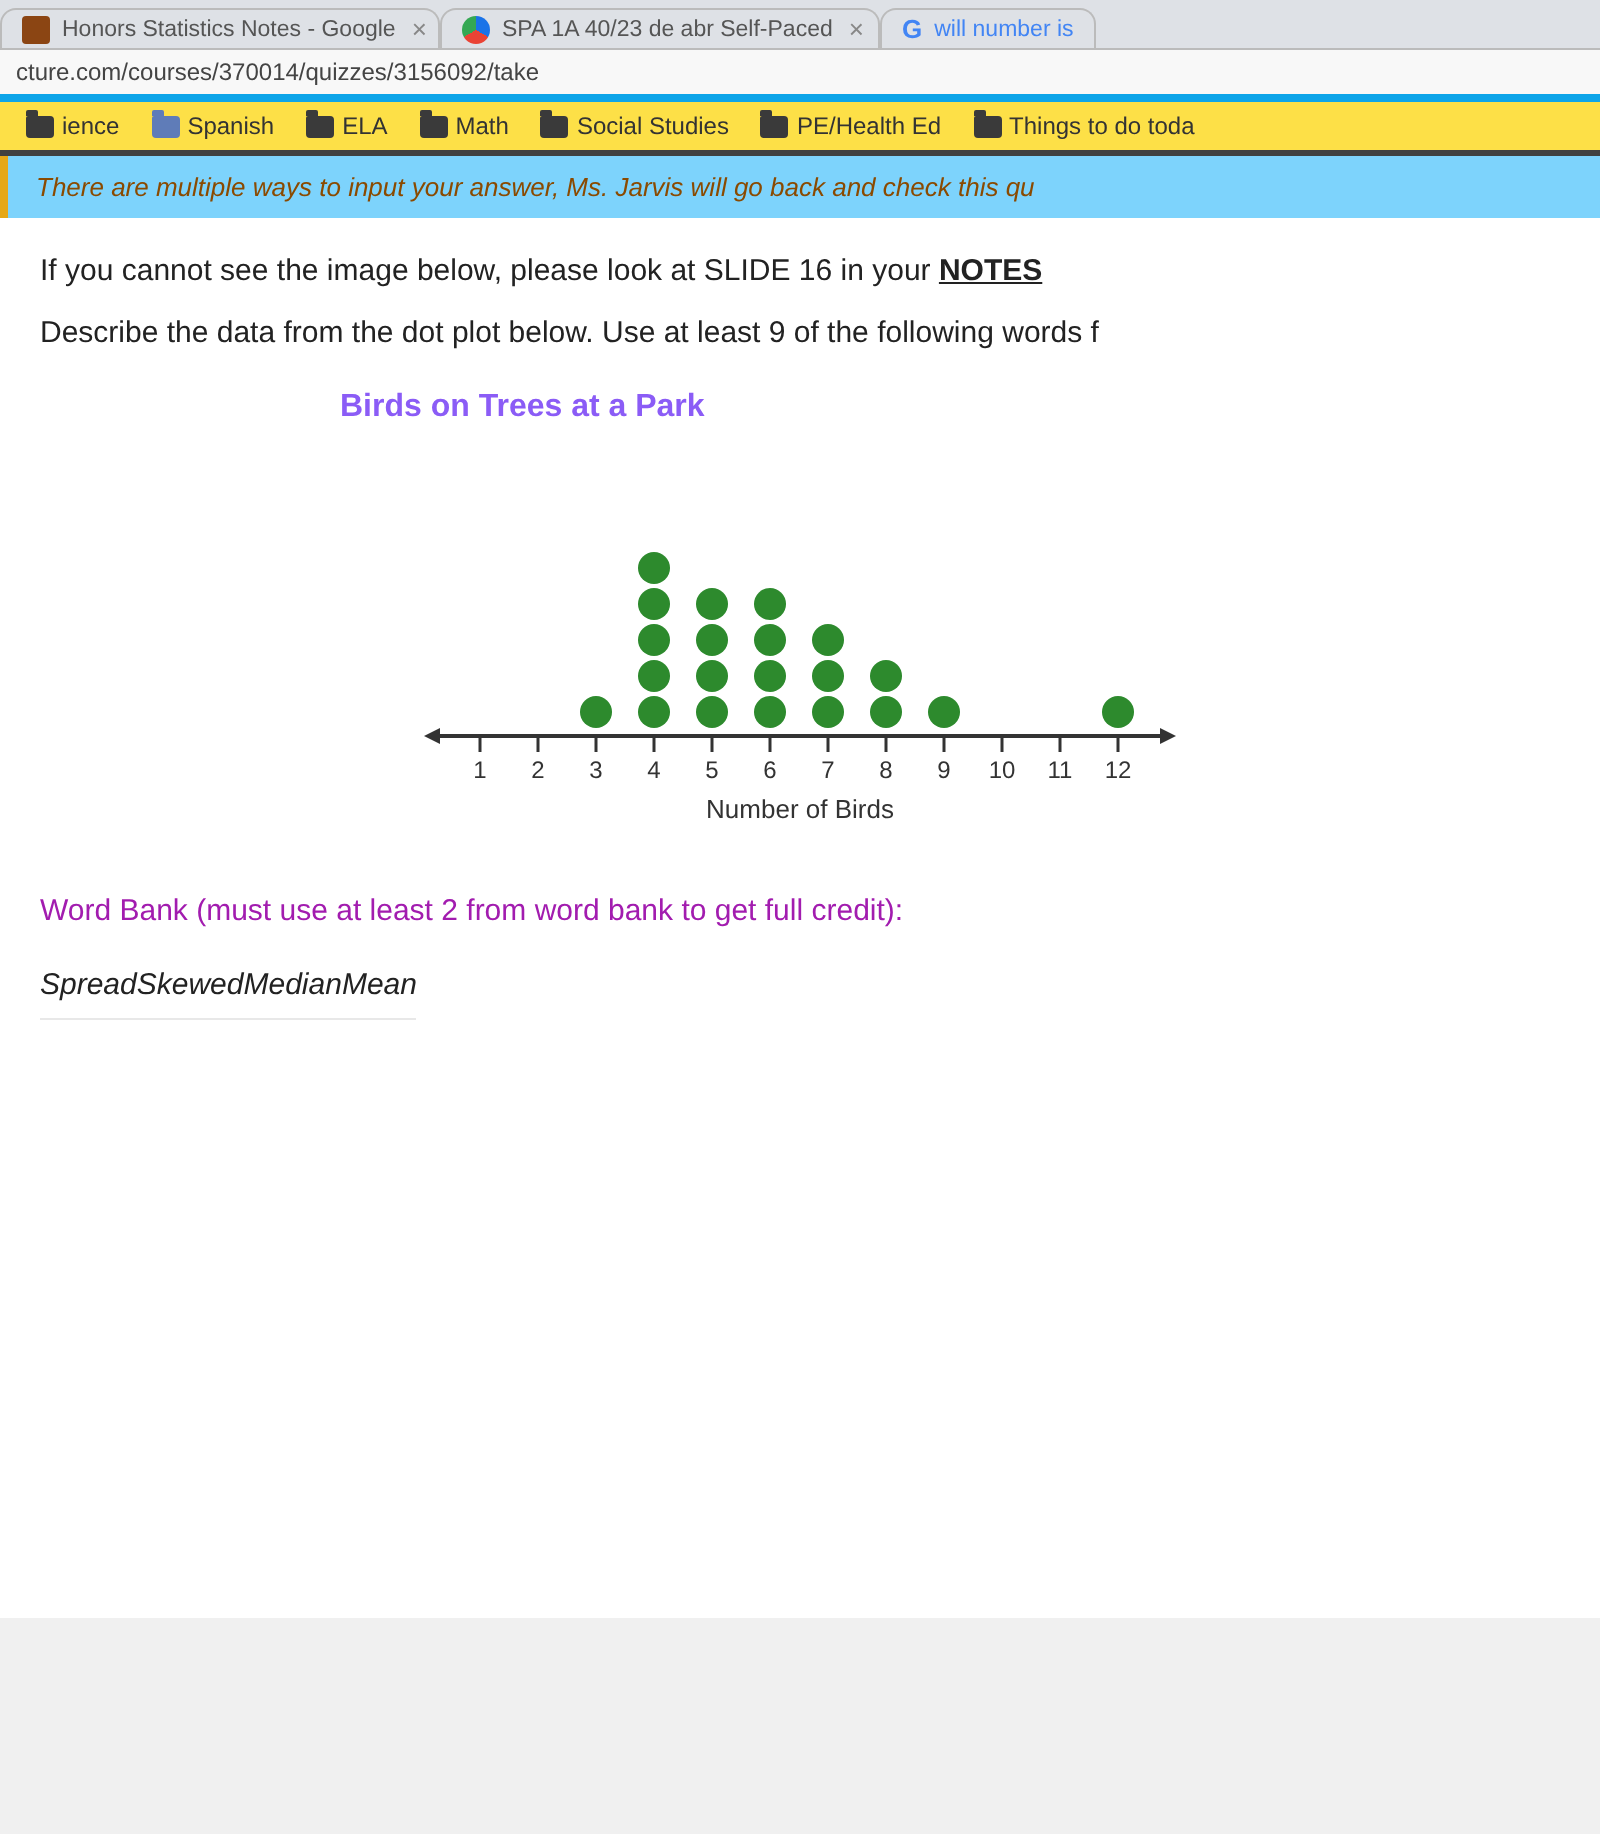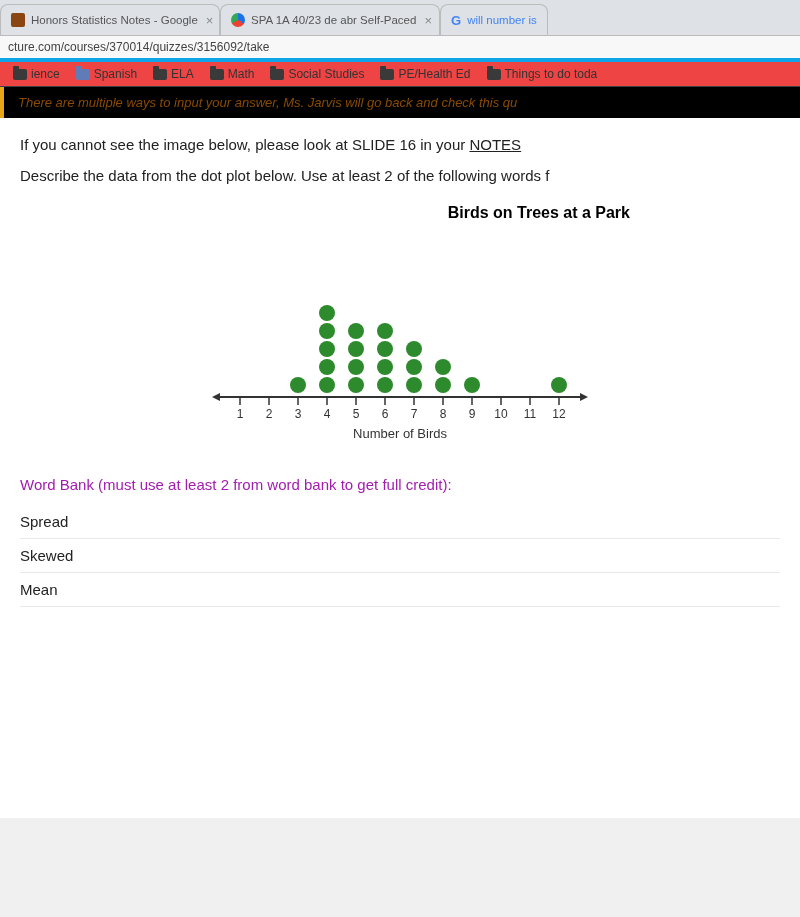--- a/index.html
+++ b/index.html
@@ -3,21 +3,21 @@
   <meta charset="utf-8">
   <style>
     * { box-sizing: border-box; margin: 0; padding: 0; }
     body { font-family: Arial, sans-serif; background: #f0f0f0; width: 800px; overflow-x: hidden; }
 
     
     .browser-tabs {
       background: #dee1e6;
       display: flex;
       align-items: stretch;
-      height: 36px;
+      height: 25px;
       font-size: 12px;
       border-bottom: 1px solid #bbb;
       padding-top: 4px;
     }
     .tab {
       display: flex;
       align-items: center;
       padding: 0 10px;
       background: #fff;
       border-radius: 8px 8px 0 0;
@@ -58,22 +58,22 @@
       font-size: 12px;
       color: #333;
     }
     .address-text {
       font-size: 12px;
       color: #444;
     }
 
     
     .bookmarks-bar {
-      background: #ef4444;
-      border-bottom: 1px solid #404040;
+      background: #fde047;
+      border-bottom: 3px solid #404040;
       display: flex;
       align-items: center;
       padding: 3px 6px;
       gap: 2px;
       font-size: 12px;
       overflow: hidden;
     }
     .bookmark-item {
       display: flex;
       align-items: center;
@@ -100,21 +100,21 @@
       width: 6px;
       height: 3px;
       background: #5f7cb8;
       border-radius: 1px 1px 0 0;
     }
     .bookmark-folder.dark { background: #3a3a3a; }
     .bookmark-folder.dark::before { background: #3a3a3a; }
 
     
     .warning-banner {
-      background: #000000;
+      background: #7dd3fc;
       border-left: 4px solid #e6a817;
       padding: 8px 14px;
       font-size: 13px;
       color: #8a4a00;
       font-style: italic;
       font-weight: 500;
       white-space: nowrap;
       overflow: hidden;
     }
 
@@ -126,58 +126,59 @@
     }
 
     .instruction-text {
       font-size: 15px;
       color: #222;
       margin-bottom: 10px;
       line-height: 1.4;
     }
     .instruction-text .notes-link {
       text-decoration: underline;
-      font-weight: normal;
+      font-weight: bold;
     }
 
     .describe-text {
       font-size: 15px;
       color: #222;
       margin-bottom: 18px;
       line-height: 1.4;
     }
 
     
     .dot-plot-container {
       margin: 0 auto 24px auto;
       width: 460px;
     }
     .dot-plot-title {
-      text-align: right;
+      text-align: left;
       font-weight: bold;
       font-size: 16px;
-      margin-bottom: 20px;
-      color: #000000;
+      margin-bottom: 0;
+      color: #8b5cf6;
     }
     .dot-plot-svg {
       display: block;
       margin: 0 auto;
     }
 
     
     .word-bank-title {
       font-size: 15px;
       color: #a21caf;
       margin-bottom: 12px;
     }
     .word-bank-list {
       list-style: none;
       display: flex;
-      flex-direction: column;
+      flex-direction: row;
       gap: 0;
+      font-style: italic;
     }
     .word-bank-list li {
       font-size: 15px;
       color: #222;
       padding: 8px 0;
       border-bottom: 1px solid #e8e8e8;
     }
   </style>
 </head>
 <body>
@@ -238,21 +239,21 @@
   <span>There are multiple ways to input your answer, Ms. Jarvis will go back and check this qu</span>
 </div>
 
 <div class="main-content">
 
   <p class="instruction-text">
     If you cannot see the image below, please look at SLIDE 16 in your <span class="notes-link">NOTES</span>
   </p>
 
   <p class="describe-text">
-    <span>Describe the data from the dot plot below.  Use at least 2 of the following words f</span>
+    <span>Describe the data from the dot plot below.  Use at least 9 of the following words f</span>
   </p>
 
   <div class="dot-plot-container">
     <div class="dot-plot-title">Birds on Trees at a Park</div>
 
     <svg class="dot-plot-svg" width="400" height="210" viewBox="0 0 400 210">
 
       <line x1="20" y1="155" x2="380" y2="155" stroke="#333" stroke-width="2"></line>
 
       <polygon points="380,151 388,155 380,159" fill="#333"></polygon>
@@ -317,17 +318,18 @@
       <circle cx="359" cy="143" r="8" fill="#2d8a2d"></circle>
 
     </svg>
   </div>
 
   <div class="word-bank-section">
     <p class="word-bank-title">Word Bank (must use at least 2 from word bank to get full credit):</p>
     <ul class="word-bank-list">
       <li>Spread</li>
       <li>Skewed</li>
+      <li>Median</li>
       <li>Mean</li>
     </ul>
   </div>
 
 </div>
 
 </body></html>

